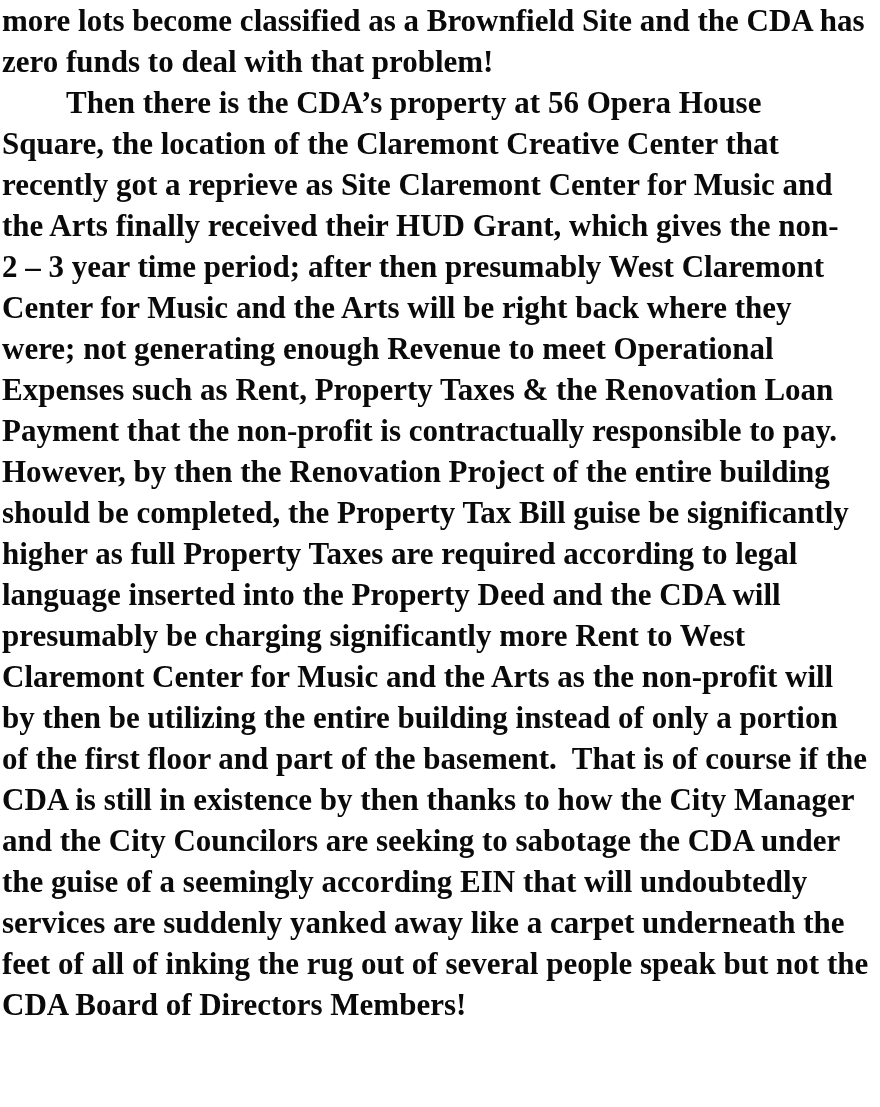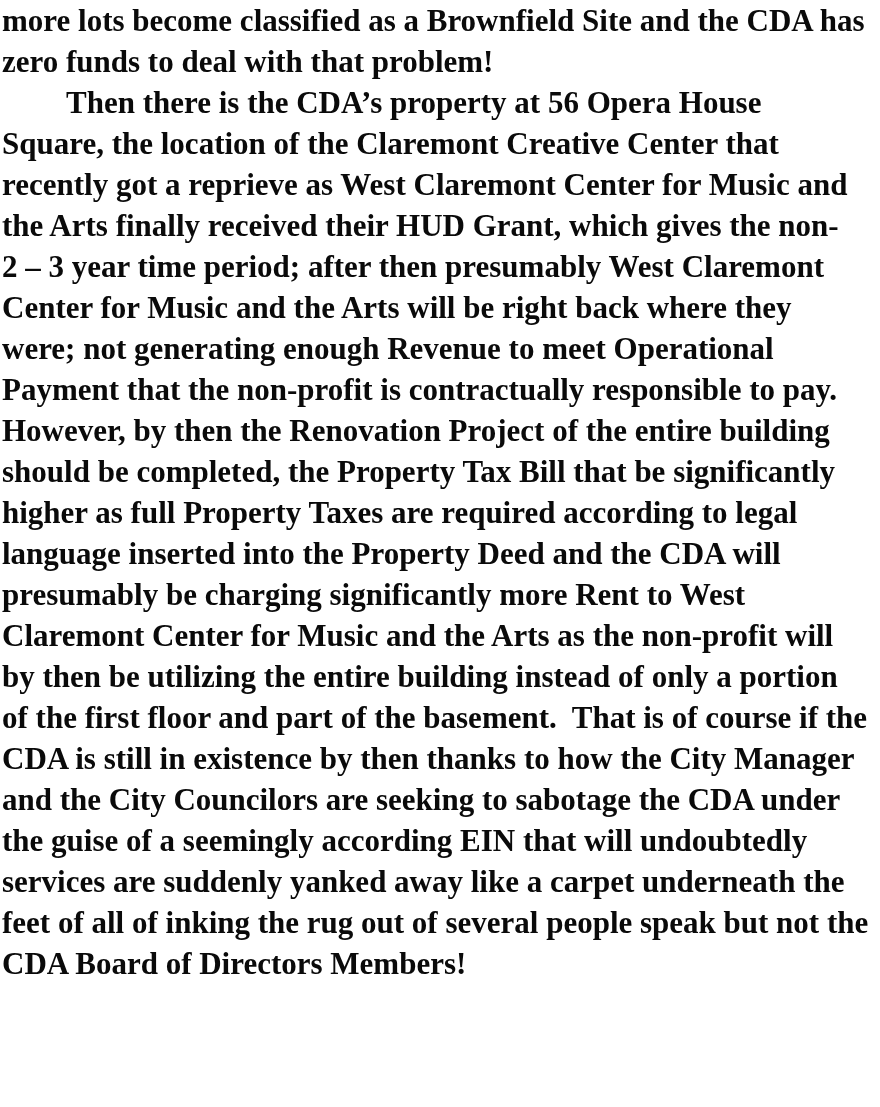--- a/index.html
+++ b/index.html
@@ -31,28 +31,29 @@
 </style>
 </head>
 <body>
 
 <main class="page">
   <div class="doc" id="doc-body">
       <div class="line">more lots become classified as a Brownfield Site and the CDA has</div>
       <div class="line">zero funds to deal with that problem!</div>
       <div class="line indent">Then there is the CDA’s property at 56 Opera House</div>
       <div class="line">Square, the location of the Claremont Creative Center that</div>
-      <div class="line">recently got a reprieve as West Claremont Center for Music and</div>
+      <div class="line">recently got a reprieve as Site Claremont Center for Music and</div>
       <div class="line">the Arts finally received their HUD Grant, which gives the non-</div>
       <div class="line">2 – 3 year time period; after then presumably West Claremont</div>
       <div class="line">Center for Music and the Arts will be right back where they</div>
       <div class="line">were; not generating enough Revenue to meet Operational</div>
+      <div class="line">Expenses such as Rent, Property Taxes &amp; the Renovation Loan</div>
       <div class="line">Payment that the non-profit is contractually responsible to pay.</div>
       <div class="line">However, by then the Renovation Project of the entire building</div>
-      <div class="line">should be completed, the Property Tax Bill that be significantly</div>
+      <div class="line">should be completed, the Property Tax Bill guise be significantly</div>
       <div class="line">higher as full Property Taxes are required according to legal</div>
       <div class="line">language inserted into the Property Deed and the CDA will</div>
       <div class="line">presumably be charging significantly more Rent to West</div>
       <div class="line">Claremont Center for Music and the Arts as the non-profit will</div>
       <div class="line">by then be utilizing the entire building instead of only a portion</div>
       <div class="line">of the first floor and part of the basement.  That is of course if the</div>
       <div class="line">CDA is still in existence by then thanks to how the City Manager</div>
       <div class="line">and the City Councilors are seeking to sabotage the CDA under</div>
       <div class="line">the guise of a seemingly according EIN that will undoubtedly</div>
       <div class="line">services are suddenly yanked away like a carpet underneath the</div>

